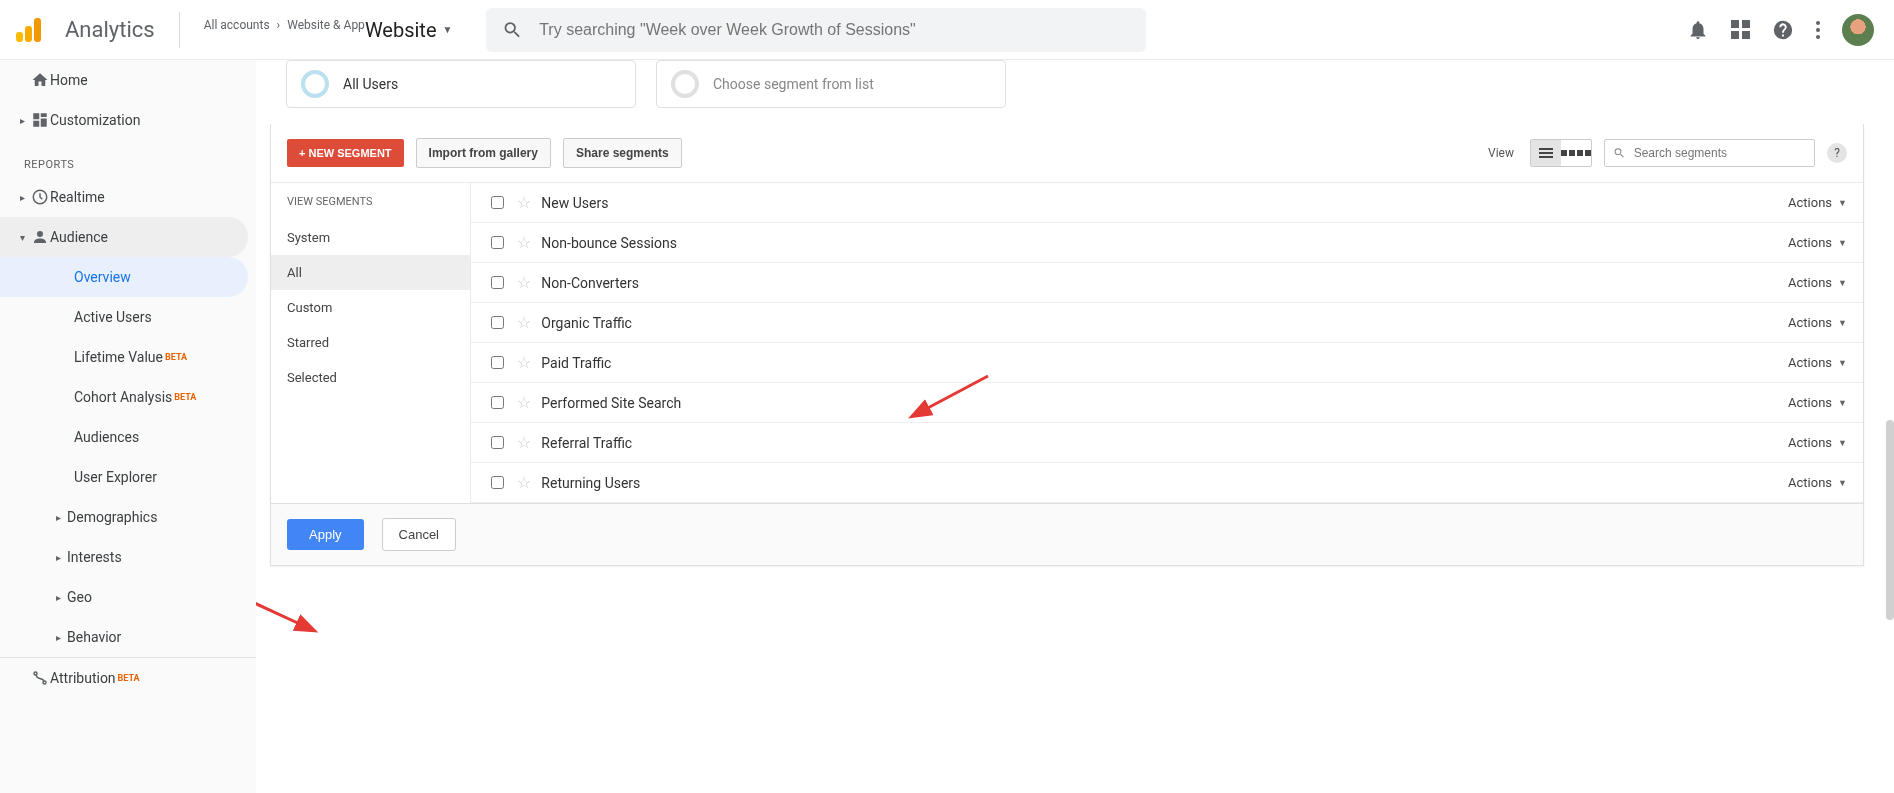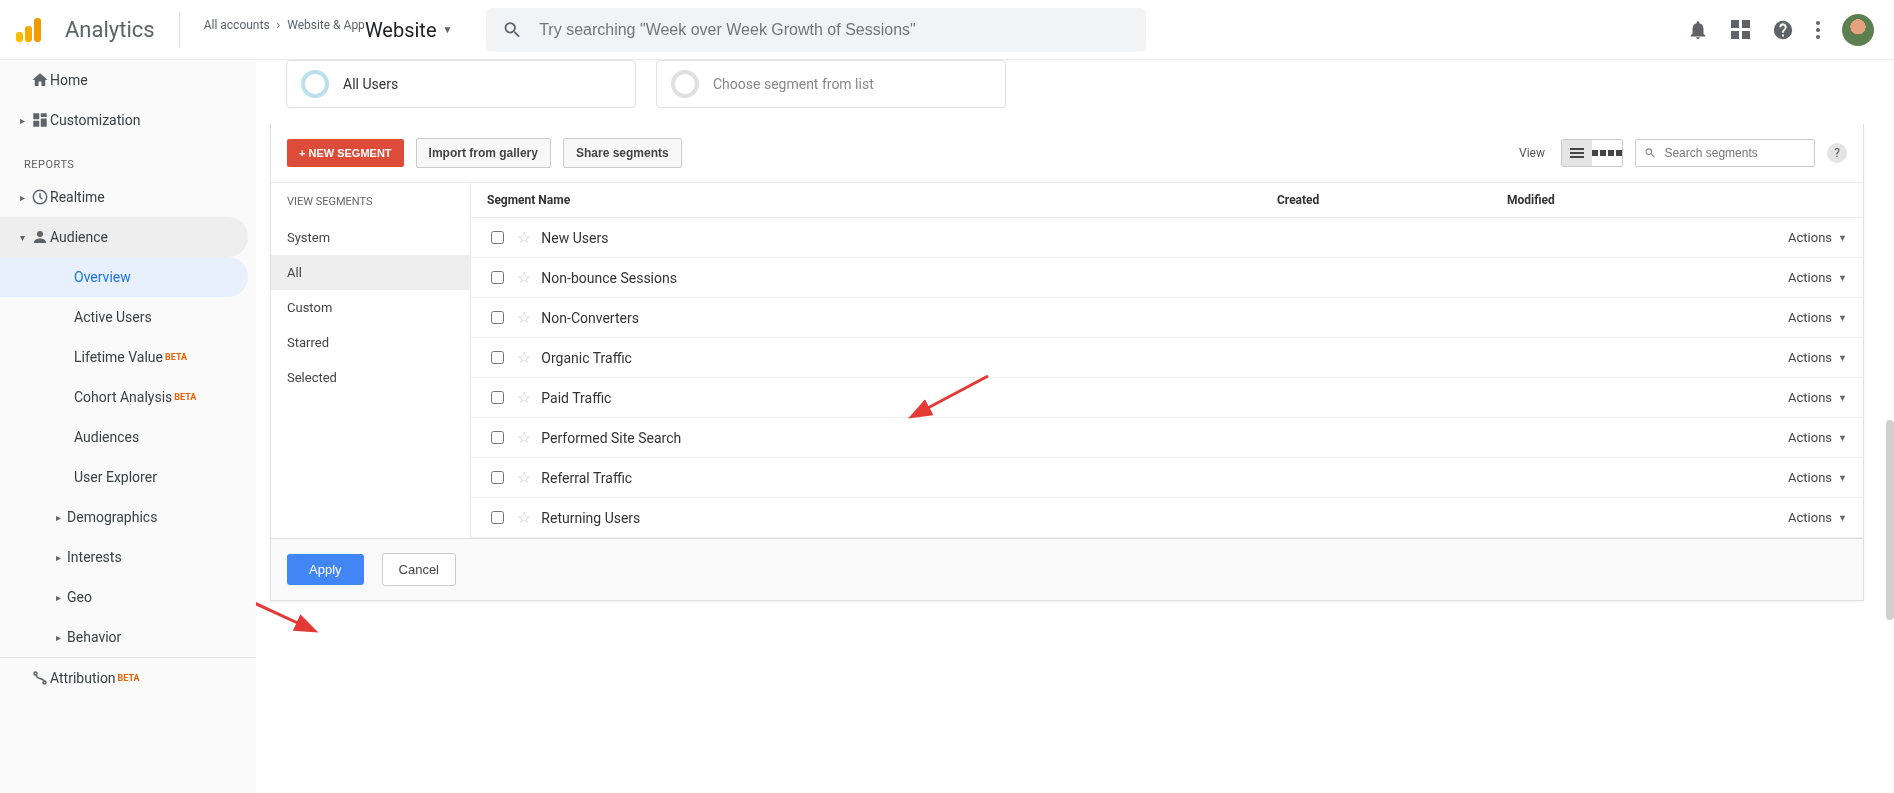--- a/index.html
+++ b/index.html
@@ -135,21 +135,21 @@
   .view-toggle { display:flex; border:1px solid #ccc; border-radius:2px; overflow:hidden;}
   .view-toggle div { width:30px; height:26px; display:flex; align-items:center; justify-content:center; cursor:pointer;}
   .view-toggle div.active { background:#e4e4e4;}
   .list-ico { display:flex; flex-direction:column; gap:2px;}
   .list-ico span { width:14px; height:2px; background:#444;}
   .grid-ico { display:grid; grid-template-columns:repeat(2,6px); gap:2px;}
   .grid-ico span { width:6px; height:6px; background:#444;}
   .search-segments {
     display:flex; align-items:center; gap:6px;
     border:1px solid #ccc; border-radius:2px;
-    height:28px; padding:0 8px; width:180px;
+    height:28px; padding:0 8px; width:211px;
   }
   .search-segments input { border:none; outline:none; font-size:12px; width:100%;}
   .help-q { width:20px; height:20px; border-radius:50%; background:#e4e4e4; color:#555; font-size:12px; display:flex; align-items:center; justify-content:center; cursor:pointer;}
 
   .panel-body { display:flex; }
   .panel-left {
     width: 200px; flex-shrink:0; border-right:1px solid #e8eaed;
     font-size:13px;
   }
   .panel-left .hdr { padding: 12px 16px; font-size:11px; color:#666; text-transform:uppercase;}
@@ -394,26 +394,20 @@
         <div class="panel-left">
           <div class="hdr">VIEW SEGMENTS</div>
           <div class="filt">System</div>
           <div class="filt active">All</div>
           <div class="filt">Custom</div>
           <div class="filt">Starred</div>
           <div class="filt">Selected</div>
         </div>
 
         <div class="seg-table">
-          <div class="thead">
-            <div class="col-name">Segment Name</div>
-            <div class="col-created">Created</div>
-            <div class="col-modified">Modified</div>
-            <div class="col-act"></div>
-          </div>
           <div id="rows">
               <div class="seg-row-item">
                 <div class="col-name">
                   <input type="checkbox" style="">
                   <span class="star">☆</span>
                   <span>New Users</span>
                 </div>
                 <div class="col-created"></div>
                 <div class="col-modified"></div>
                 <div class="col-act">

